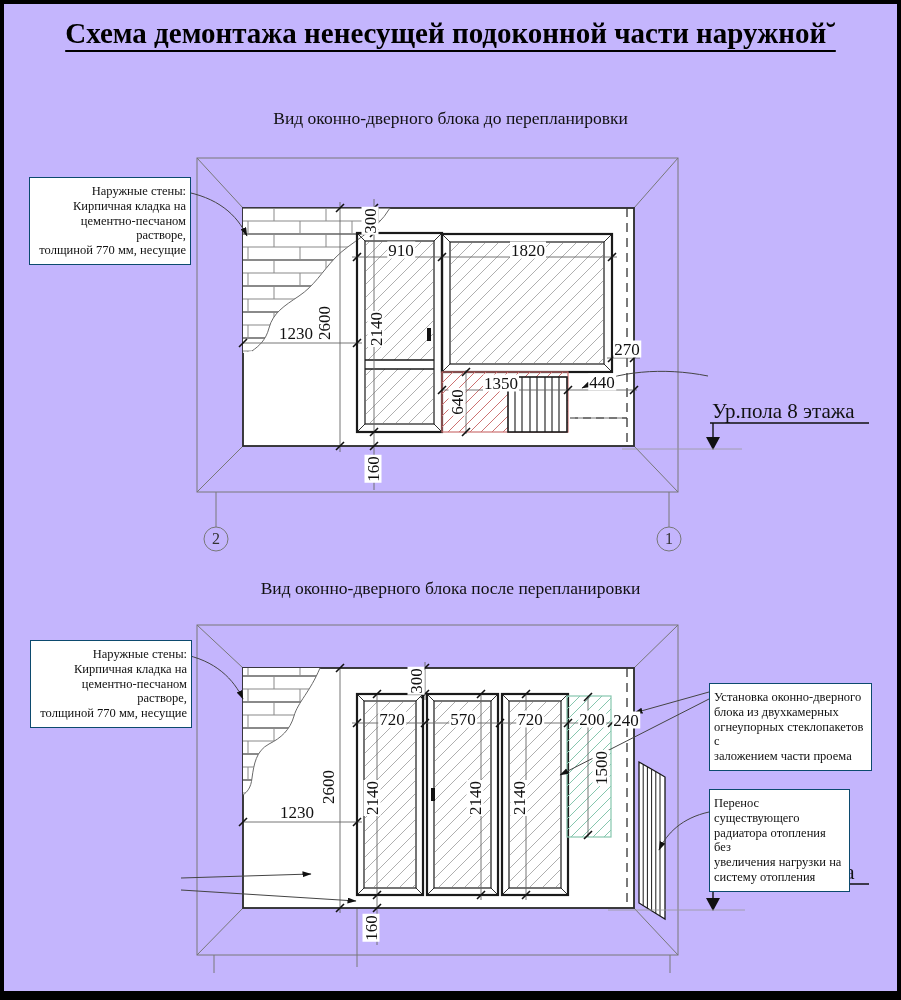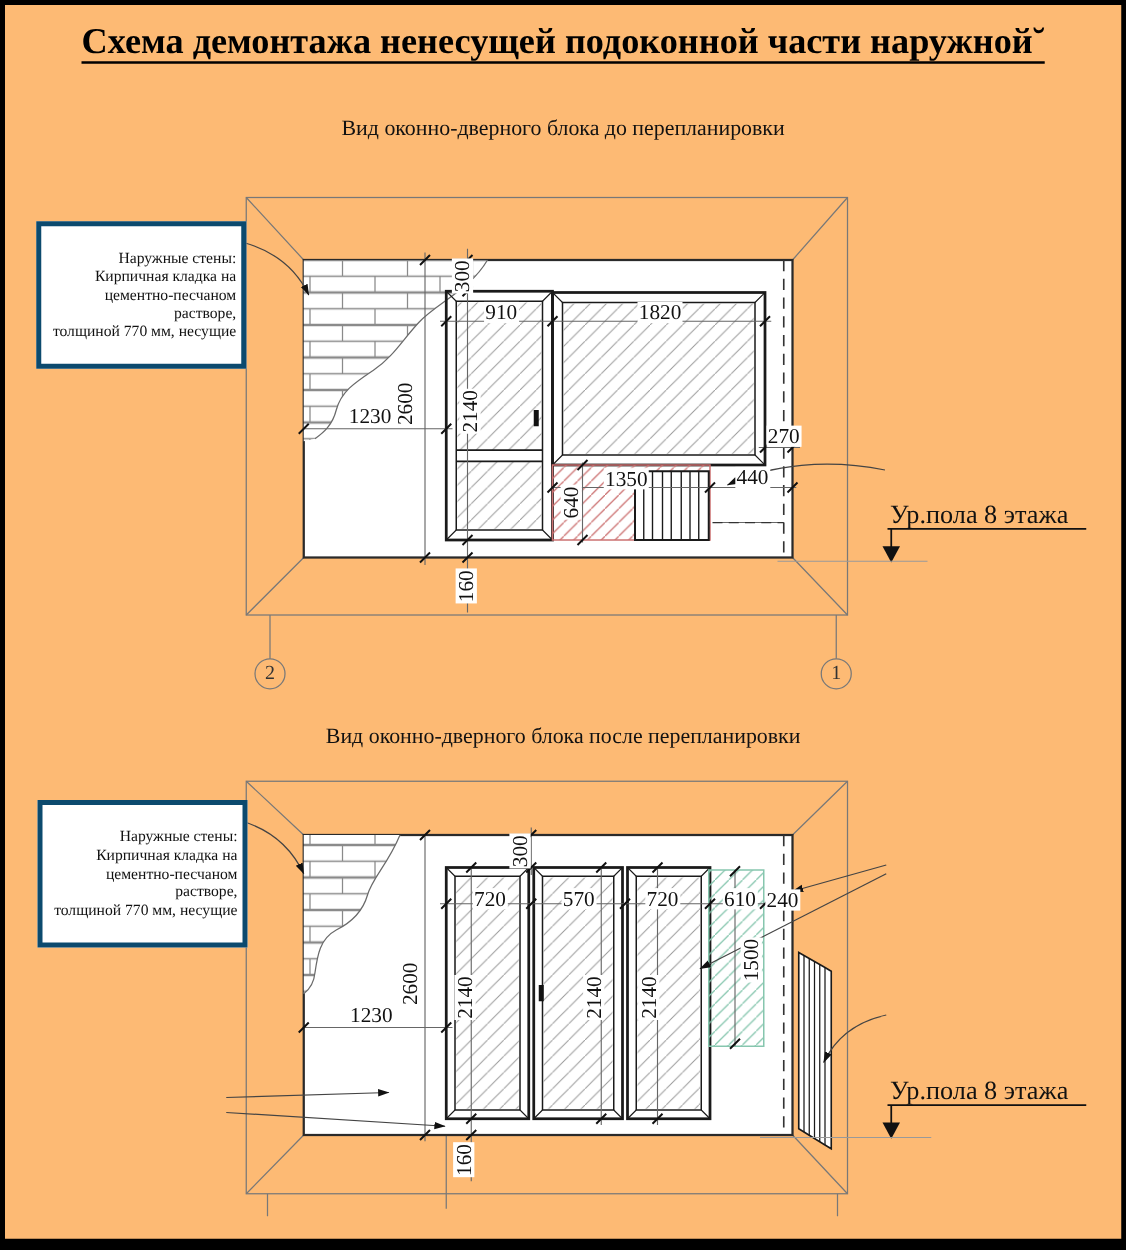--- a/index.html
+++ b/index.html
@@ -1,25 +1,25 @@
 <!DOCTYPE html>
 <html style="--demo-hatch: #cc7272; --infill-hatch: #86c6ae;"><head>
 <meta charset="utf-8">
 <style>
   html,body{margin:0;padding:0;background:#e8e8e8;}
-  .page{position:relative;width:901px;height:1000px;background:#fdba74;overflow:hidden;
+  .page{position:relative;width:901px;height:1000px;background:#c4b5fd;overflow:hidden;
         font-family:"Liberation Serif",serif;}
   .frame{position:absolute;background:#000;z-index:6;}
   svg.canvas{position:absolute;left:0;top:0;z-index:1;}
   .title{position:absolute;left:0;width:901px;text-align:center;font-weight:bold;
          font-size:29px;color:#000;z-index:3;}
   .u{text-decoration:underline;text-decoration-thickness:1.5px;text-underline-offset:7px;}
   .subtitle{position:absolute;left:0;width:901px;text-align:center;font-size:17.5px;color:#111;z-index:3;}
   .note{position:absolute;font-size:12.5px;line-height:1.18;color:#111;background:#fff;
-        border:4px solid #0c4a6e;padding:18px 4px;white-space:pre-line;z-index:4;}
+        border:1px solid #0c4a6e;padding:6px 4px;white-space:pre-line;z-index:4;}
   .note.right{text-align:right;}
   .dim{position:absolute;font-size:17px;line-height:1;color:#111;background:#fff;
        padding:0 1px;white-space:nowrap;transform:translate(-50%,-50%);z-index:3;}
   .dim.rot{transform:translate(-50%,-50%) rotate(-90deg);}
   .floor{position:absolute;font-size:21px;color:#111;white-space:nowrap;z-index:3;}
   .axisnum{position:absolute;font-size:16px;color:#333;transform:translate(-50%,-50%);z-index:3;}
 </style>
 </head>
 <body>
 
@@ -159,31 +159,39 @@
       <path d="M709,692 L634,713" marker-end="url(#arr)"></path>
       <path d="M709,699 L560,775" marker-end="url(#arr)"></path>
       <path d="M709,812 C682,818 667,833 659,850" marker-end="url(#arr)"></path>
       <path d="M181,878 L311,874" marker-end="url(#arr)"></path>
       <path d="M181,890 L356,901" marker-end="url(#arr)"></path>
     </g>
   </svg>
 
   <div class="title" style="top:17px"><span class="u">Схема демонтажа ненесущей подоконной части наружной˘</span></div>
 
-  <div class="subtitle" style="top:92px">Вид оконно-дверного блока до перепланировки</div>
+  <div class="subtitle" style="top:108px">Вид оконно-дверного блока до перепланировки</div>
   <div class="subtitle" style="top:578px">Вид оконно-дверного блока после перепланировки</div>
 
   <div class="note right" style="left:29px;top:177px;width:152px">Наружные стены:
 Кирпичная кладка на
 цементно-песчаном растворе,
 толщиной 770 мм, несущие</div>
   <div class="note right" style="left:30px;top:640px;width:152px">Наружные стены:
 Кирпичная кладка на
 цементно-песчаном растворе,
 толщиной 770 мм, несущие</div>
+  <div class="note" style="left:709px;top:683px;width:153px">Установка оконно-дверного
+блока из двухкамерных
+огнеупорных стеклопакетов с
+заложением части проема</div>
+  <div class="note" style="left:709px;top:789px;width:131px">Перенос существующего
+радиатора отопления без
+увеличения нагрузки на
+систему отопления</div>
 
   <div class="floor" style="left:712px;top:399px">Ур.пола 8 этажа</div>
   <div class="floor" style="left:712px;top:860px">Ур.пола 8 этажа</div>
 
   <div class="axisnum" style="left:216px;top:539px">2</div>
   <div class="axisnum" style="left:669px;top:539px">1</div>
 
   <div class="dim rot" style="left:370px;top:221px">300</div>
   <div class="dim" style="left:401px;top:250px">910</div>
   <div class="dim" style="left:528px;top:250px">1820</div>
@@ -193,21 +201,21 @@
   <div class="dim" style="left:627px;top:349px">270</div>
   <div class="dim" style="left:501px;top:383px">1350</div>
   <div class="dim" style="left:602px;top:382px">440</div>
   <div class="dim rot" style="left:457px;top:402px">640</div>
   <div class="dim rot" style="left:373px;top:469px">160</div>
 
   <div class="dim rot" style="left:416px;top:681px">300</div>
   <div class="dim" style="left:392px;top:719px">720</div>
   <div class="dim" style="left:463px;top:719px">570</div>
   <div class="dim" style="left:530px;top:719px">720</div>
-  <div class="dim" style="left:592px;top:719px">610</div>
+  <div class="dim" style="left:592px;top:719px">200</div>
   <div class="dim" style="left:626px;top:720px">240</div>
   <div class="dim rot" style="left:372px;top:798px">2140</div>
   <div class="dim rot" style="left:475px;top:798px">2140</div>
   <div class="dim rot" style="left:519px;top:798px">2140</div>
   <div class="dim rot" style="left:601px;top:768px">1500</div>
   <div class="dim rot" style="left:328px;top:787px">2600</div>
   <div class="dim" style="left:297px;top:812px">1230</div>
   <div class="dim rot" style="left:371px;top:928px">160</div>
 
 </div>

